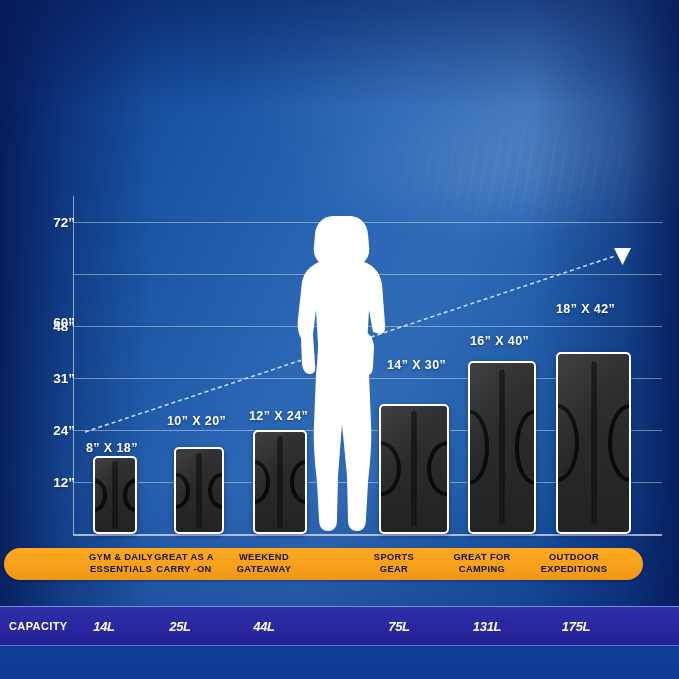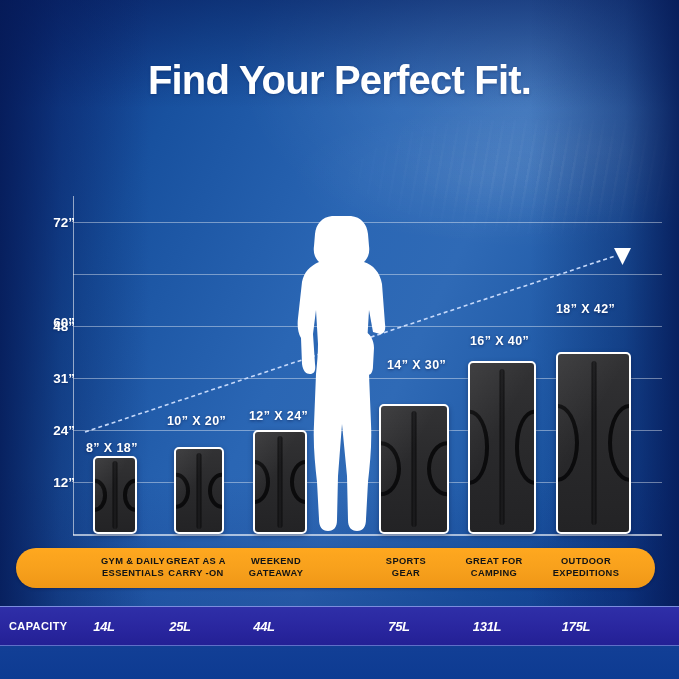--- a/index.html
+++ b/index.html
@@ -101,21 +101,21 @@
     background:linear-gradient(120deg, rgba(255,255,255,.07) 0%, rgba(255,255,255,0) 42%);
   }
   .sizelabel {
     position:absolute; color:#ffffff; font-size:12.5px; font-weight:bold;
     letter-spacing:.4px; white-space:nowrap;
     text-shadow:0 1px 3px rgba(0,15,60,.55);
   }
 
   
   #catband {
-    position:absolute; left:16px; top:548px; width:639px; height:40px;
+    position:absolute; left:4px; top:548px; width:639px; height:32px;
     background:linear-gradient(180deg,#ffa81f 0%,#f7a01c 55%,#ef9716 100%);
     border-radius:20px;
     box-shadow:0 1px 3px rgba(0,10,50,.35);
   }
   .cat {
     position:absolute; top:50%; transform:translate(-50%,-50%);
     color:#111315; font-size:9.3px; font-weight:bold; line-height:1.28;
     letter-spacing:.35px; text-align:center; white-space:pre-line;
   }
 
@@ -138,21 +138,20 @@
     background:linear-gradient(180deg,#123f96 0%,#0d3b92 100%);
   }
 </style>
 </head>
 <body>
 
 <div id="bg"></div>
 <div id="vig"></div>
 
 <div id="header">
-  <div id="title">Find Your Perfect Fit.</div>
 </div>
 
 <div id="chart">
 
   <div id="gridlines">
       <div class="gridline" style="top: 222px;"></div>
       <div class="gridline" style="top: 274px;"></div>
       <div class="gridline" style="top: 326px;"></div>
       <div class="gridline" style="top: 378px;"></div>
       <div class="gridline" style="top: 430px;"></div>

